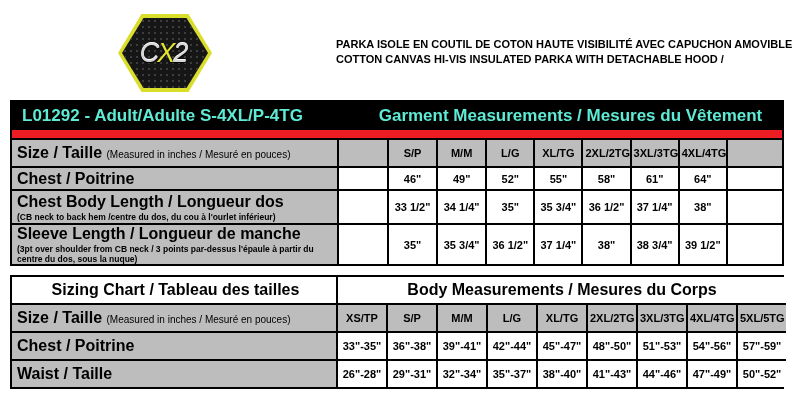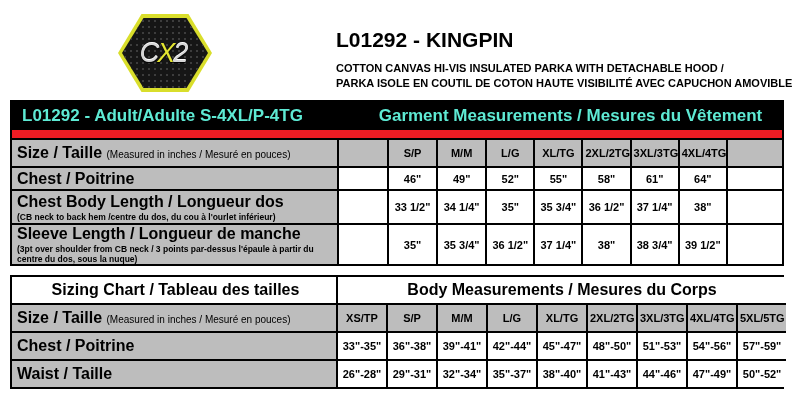--- a/index.html
+++ b/index.html
@@ -68,24 +68,23 @@
 
   <div class="logo">
     <div class="hex-outer">
       <div class="hex-inner">
         <div class="logo-text"><span class="lc">C</span><span class="lx">X</span><span class="l2">2</span></div>
       </div>
     </div>
   </div>
 
   <div class="title-block">
-    <h1>L01292 - KINGPIN</h1>
     <div class="subtitle">
+      <div>PARKA ISOLE EN COUTIL DE COTON HAUTE VISIBILITÉ AVEC CAPUCHON AMOVIBLE</div>
       <div>COTTON CANVAS HI-VIS INSULATED PARKA WITH DETACHABLE HOOD /</div>
-      <div>PARKA ISOLE EN COUTIL DE COTON HAUTE VISIBILITÉ AVEC CAPUCHON AMOVIBLE</div>
     </div>
   </div>
 
   <div class="tables">
 
     <div class="block block1">
       <div class="bar">
         <span class="bar-left">L01292 - Adult/Adulte S-4XL/P-4TG</span>
         <span class="bar-right">Garment Measurements / Mesures du Vêtement</span>
       </div>

